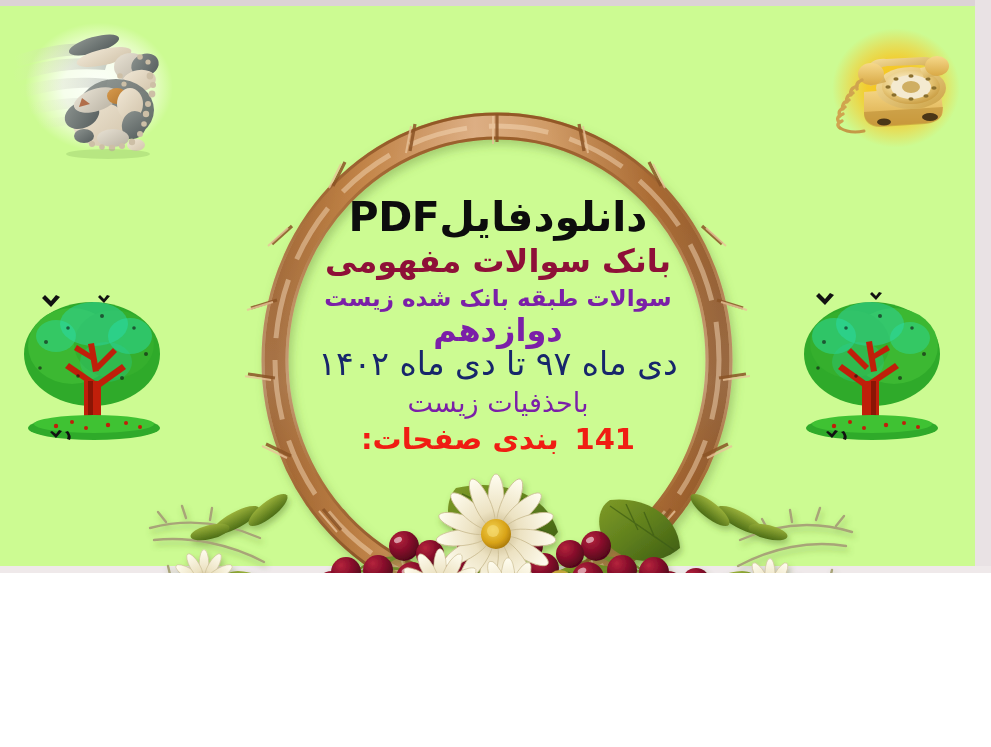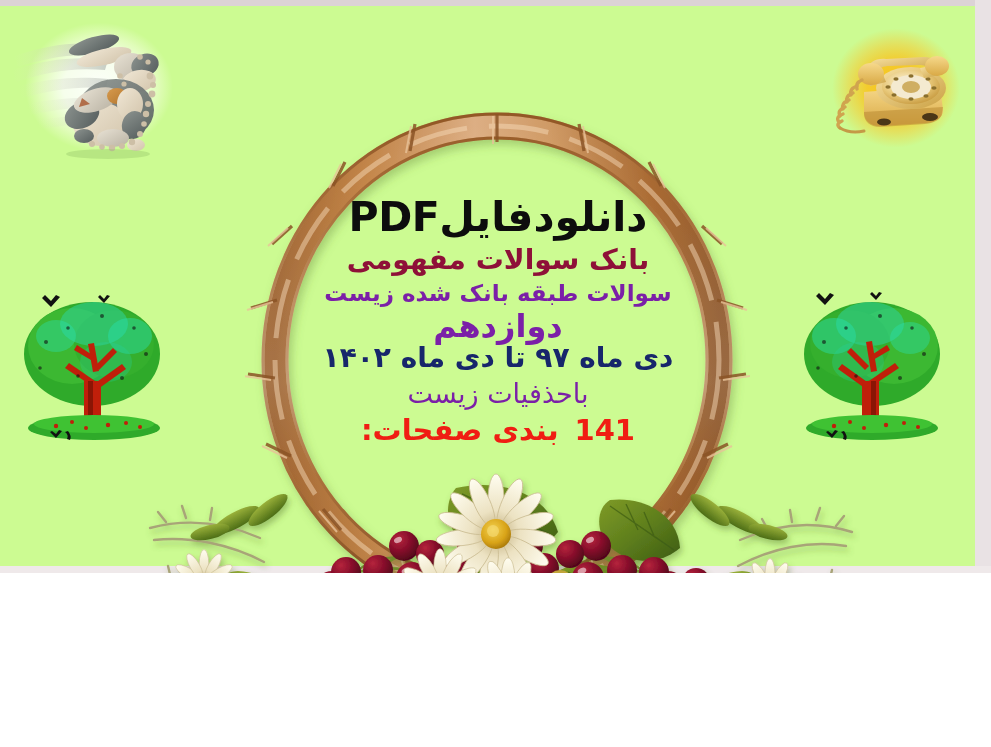--- a/index.html
+++ b/index.html
@@ -67,40 +67,40 @@
   .ln{ white-space:nowrap; }
 
   .l-title{
     font-size:41px;
     font-weight:bold;
     color:#0d0d0d;
     letter-spacing:-.5px;
     margin-bottom:6px;
   }
   .l-sub1{
-    font-size:28px;
+    font-size:32px;
     font-weight:bold;
     color:#8e1038;
     margin-bottom:7px;
   }
   .l-sub2{
     font-size:23px;
     font-weight:bold;
     color:#7b1fa8;
     margin-bottom:4px;
   }
   .l-grade{
     font-size:32px;
     font-weight:bold;
     color:#7b1fa8;
     margin-bottom:0;
   }
   .l-range{
-    font-size:28px;
-    font-weight:bold;
+    font-size:33px;
+    font-weight:normal;
     color:#17266b;
     margin-bottom:7px;
   }
   .l-note{
     font-size:27px;
     font-weight:normal;
     color:#7b1fa8;
     margin-bottom:7px;
   }
   .l-pages{

